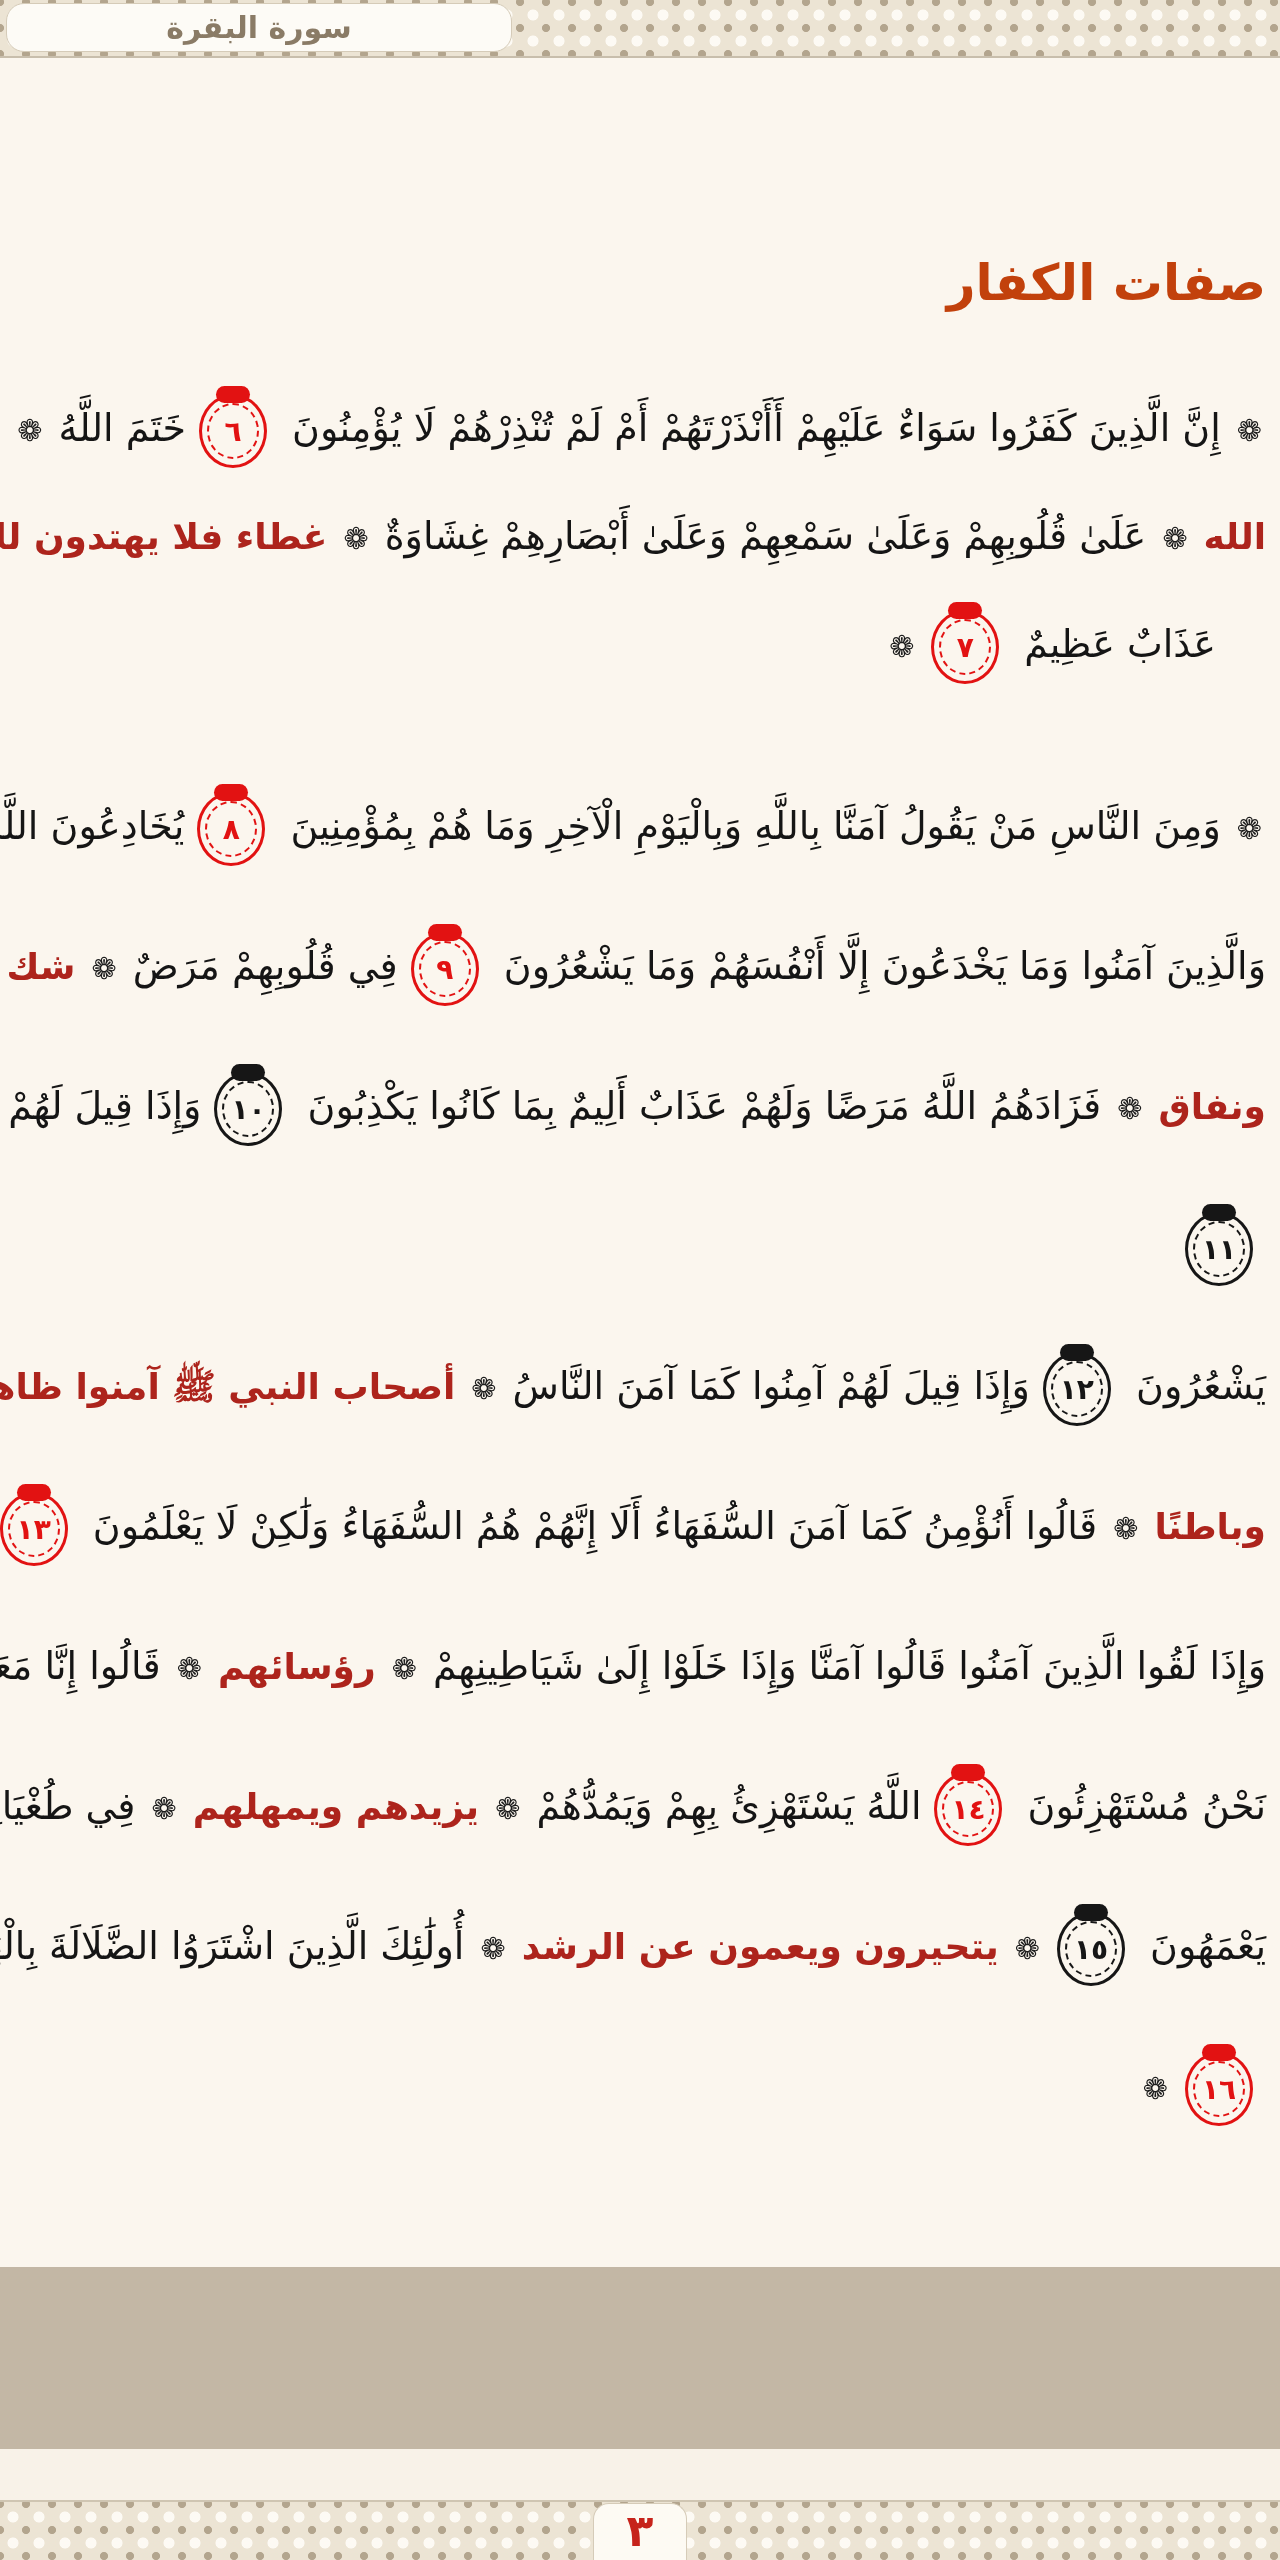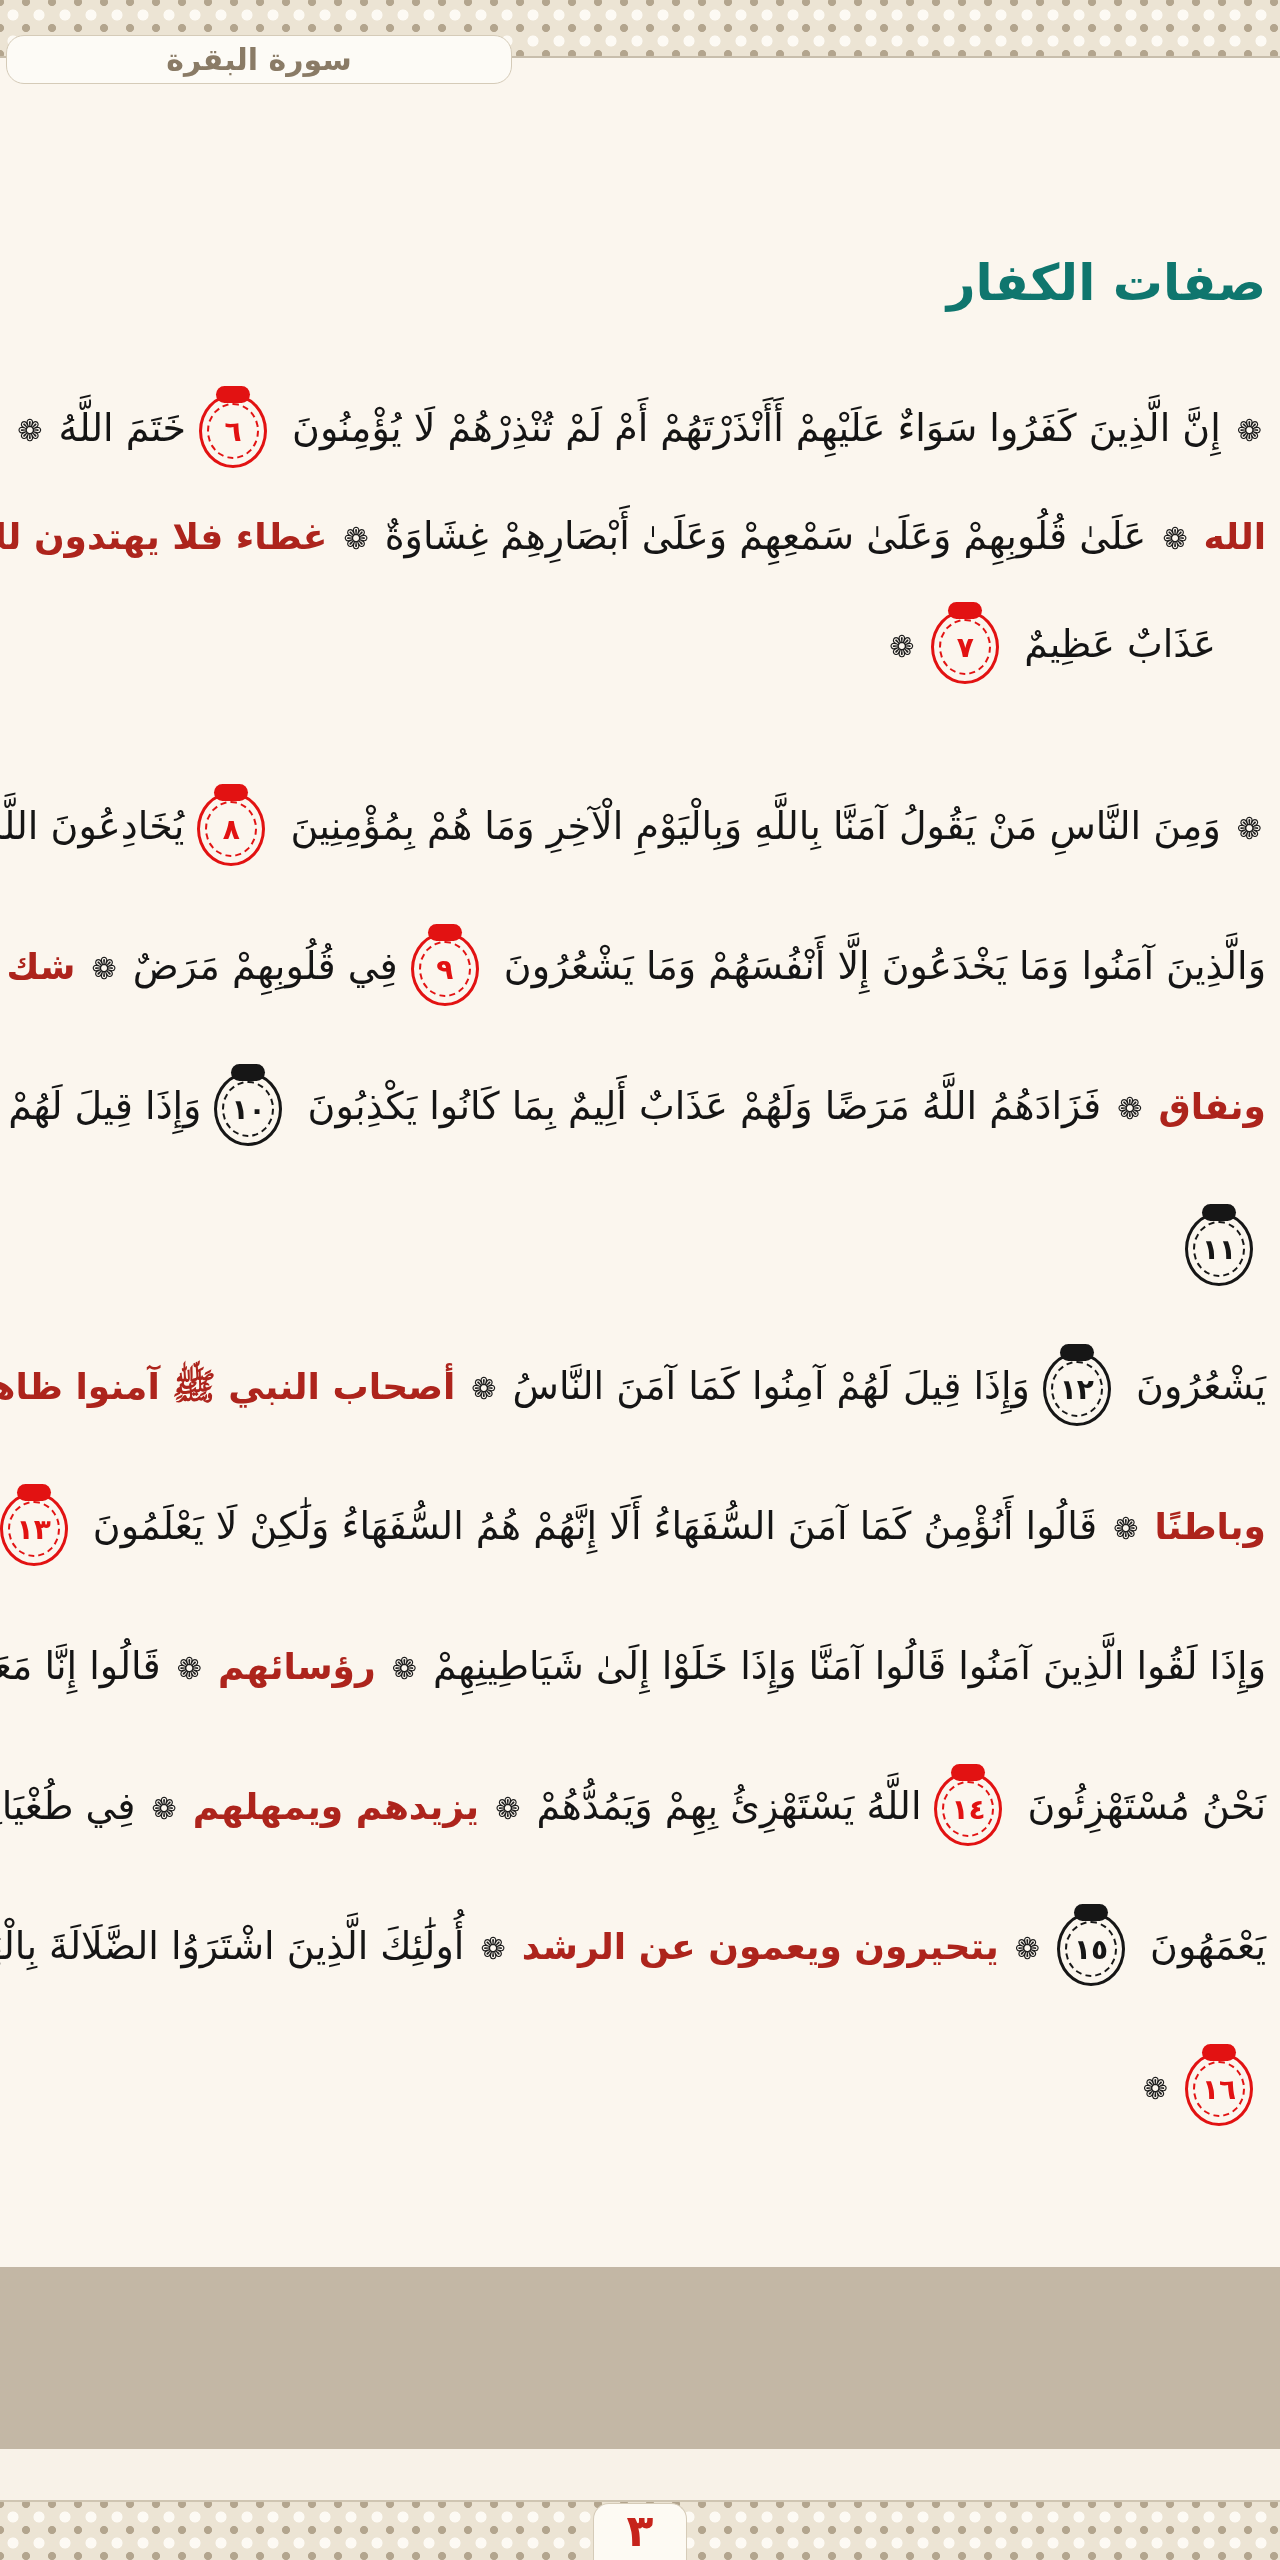--- a/index.html
+++ b/index.html
@@ -19,31 +19,31 @@
     background-position:0 2px,13px 15px;
     border-bottom:2px solid #c8beac;
   }
   .header-tab{
     position:absolute;top:3px;height:49px;
     background:#fdfbf6;border:1px solid #d5cbb8;border-radius:18px;
     display:flex;align-items:center;justify-content:center;
     color:#8a7b66;font-size:30px;font-weight:bold;
     box-sizing:border-box;
   }
-  .tab-surah{right:768px;left:6px;margin-top:32px;}   
+  .tab-surah{right:768px;left:6px;}   
   .tab-juz{left:886px;right:8px;}     
   
   .content{
     height:2209px;box-sizing:border-box;
     padding:195px 14px 0 14px;
     background:#fbf6ee;
   }
   .section-heading{
     direction:rtl;text-align:right;
-    color:#0f766e;font-weight:bold;font-size:50px;height:66px;line-height:60px;
+    color:#c2410c;font-weight:bold;font-size:50px;height:66px;line-height:60px;
   }
   .section-heading.h2{margin-top:18px;}
   .lines1{margin-top:55px;}
   .lines2{margin-top:58px;}
   .line{
     direction:rtl;
     text-align:justify;text-align-last:justify;
     font-size:38px;color:#151515;white-space:nowrap;
   }
   .lines1 .line{height:108px;line-height:108px;}

